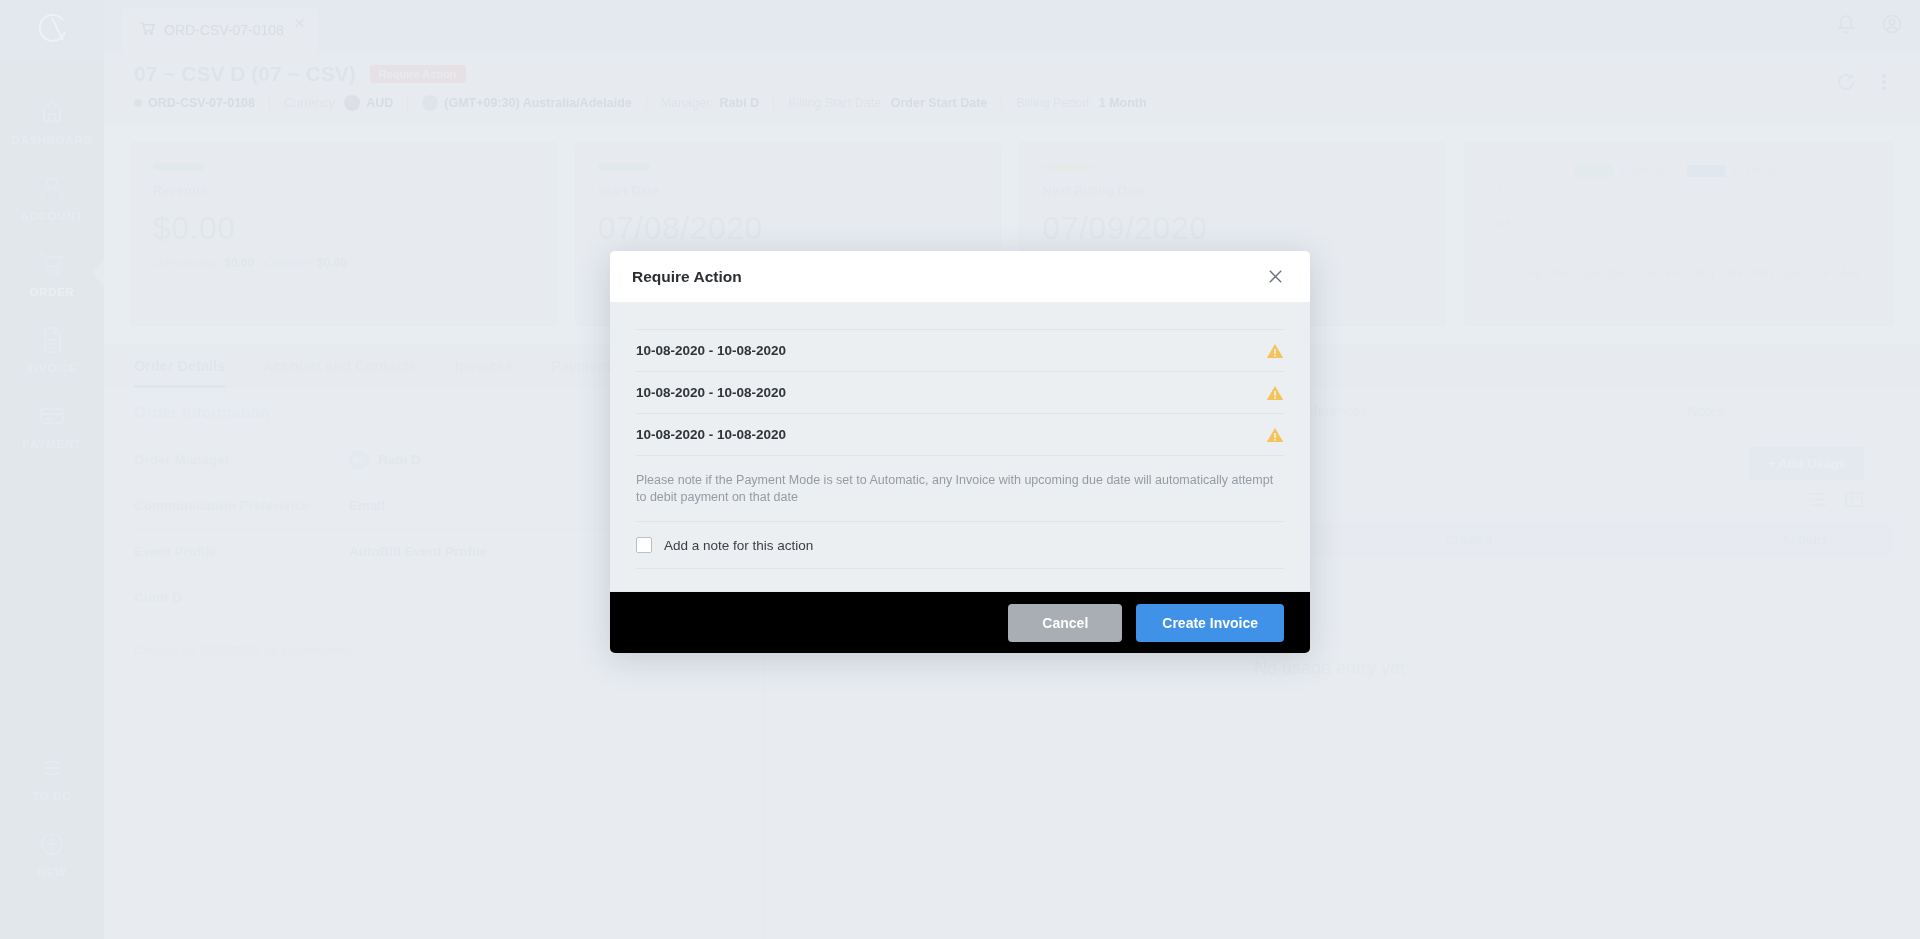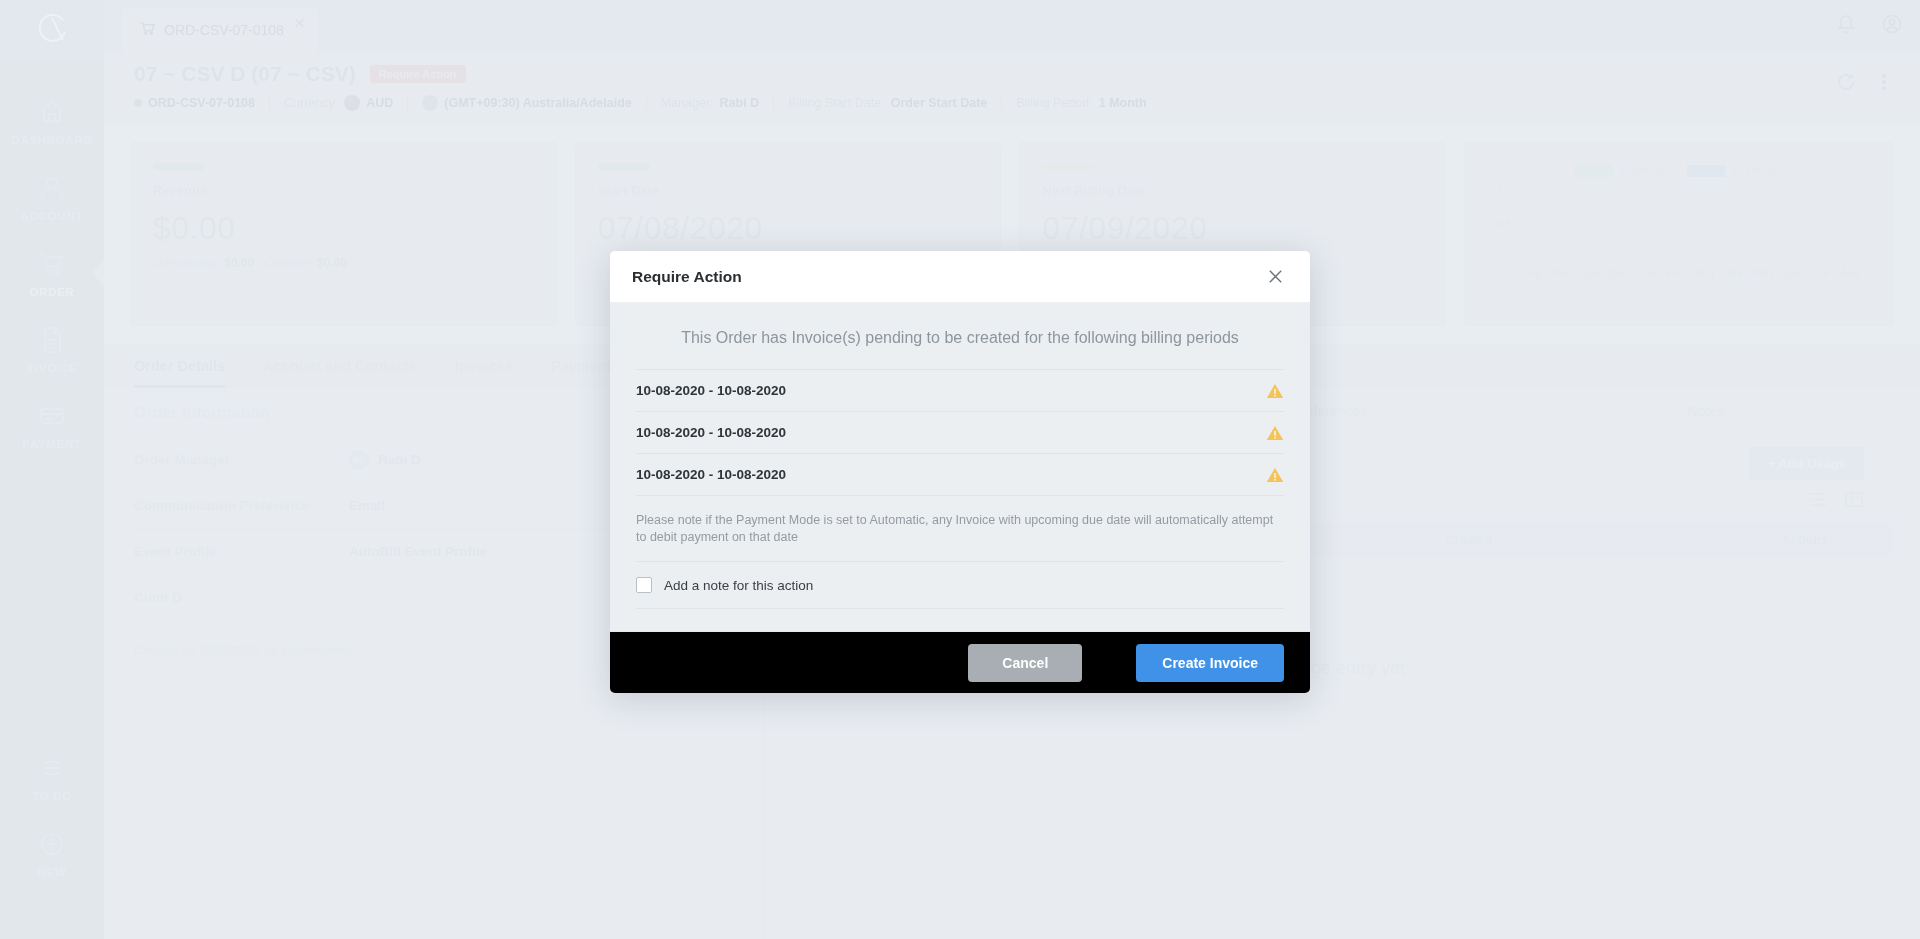--- a/index.html
+++ b/index.html
@@ -215,21 +215,21 @@
     background: #fff; cursor: pointer;
   }
   .check-label { font-size: 13.5px; color: #3b4046; cursor: pointer; }
   .modal-footer {
     margin-top: 22px; background: #000000; border-top: 1px solid #e6e9ec;
     height: 62px; display: flex; align-items: center; justify-content: flex-end; gap: 14px;
     padding-right: 26px;
   }
   .btn { border: none; border-radius: 4px; font-size: 14px; font-weight: bold; cursor: pointer; }
   .btn-cancel { background: #a9aeb5; color: #fff; padding: 11px 34px; }
-  .btn-primary { background: #3f92e8; color: #fff; padding: 11px 26px; margin-left: 40px; }
+  .btn-primary { background: #3f92e8; color: #fff; padding: 11px 26px; }
 </style>
 </head>
 <body>
 
 <div id="app">
 
   <div id="backdrop-app">
 
     <div class="sidebar">
       <div class="sb-logo">
@@ -525,21 +525,20 @@
   <div class="modal">
     <div class="modal-header">
       <div class="modal-title">Require Action</div>
       <div class="modal-close">
         <svg viewBox="0 0 20 20">
             <path d="M4 4l12 12M16 4L4 16"></path>
           </svg>
       </div>
     </div>
     <div class="modal-body">
-      <div class="modal-lead">This Order has Invoice(s) pending to be created for the following billing periods</div>
       <div id="periods">
           <div class="period-row">
             <span>10-08-2020 - 10-08-2020</span>
             <span>
               <svg class="warn-ico" viewBox="0 0 18 16">
                 <path d="M9 1 L17.2 15 H0.8 Z" fill="#f5c25b"></path>
                 <rect x="8.3" y="6" width="1.4" height="5" fill="#fff"></rect>
                 <rect x="8.3" y="12" width="1.4" height="1.5" fill="#fff"></rect>
               </svg>
             </span>

